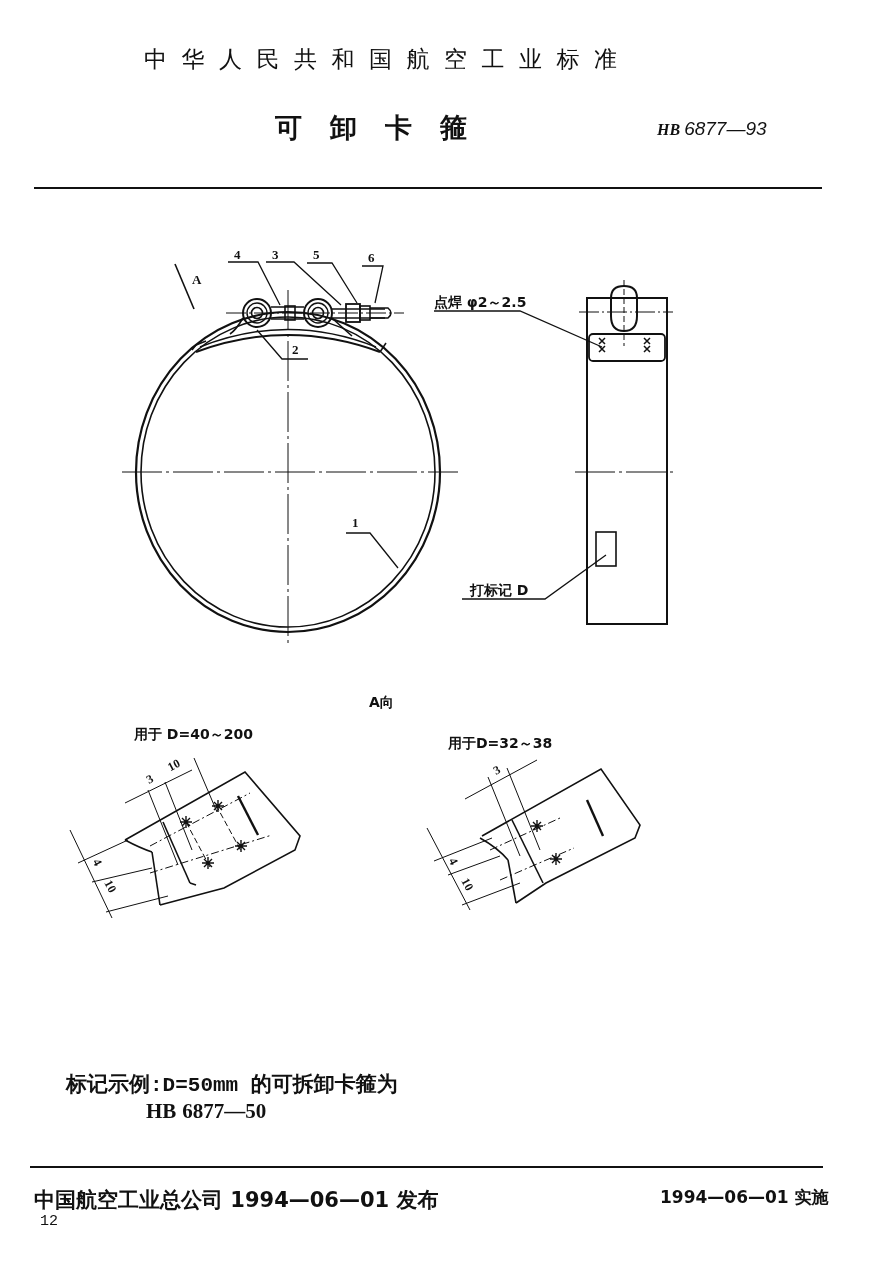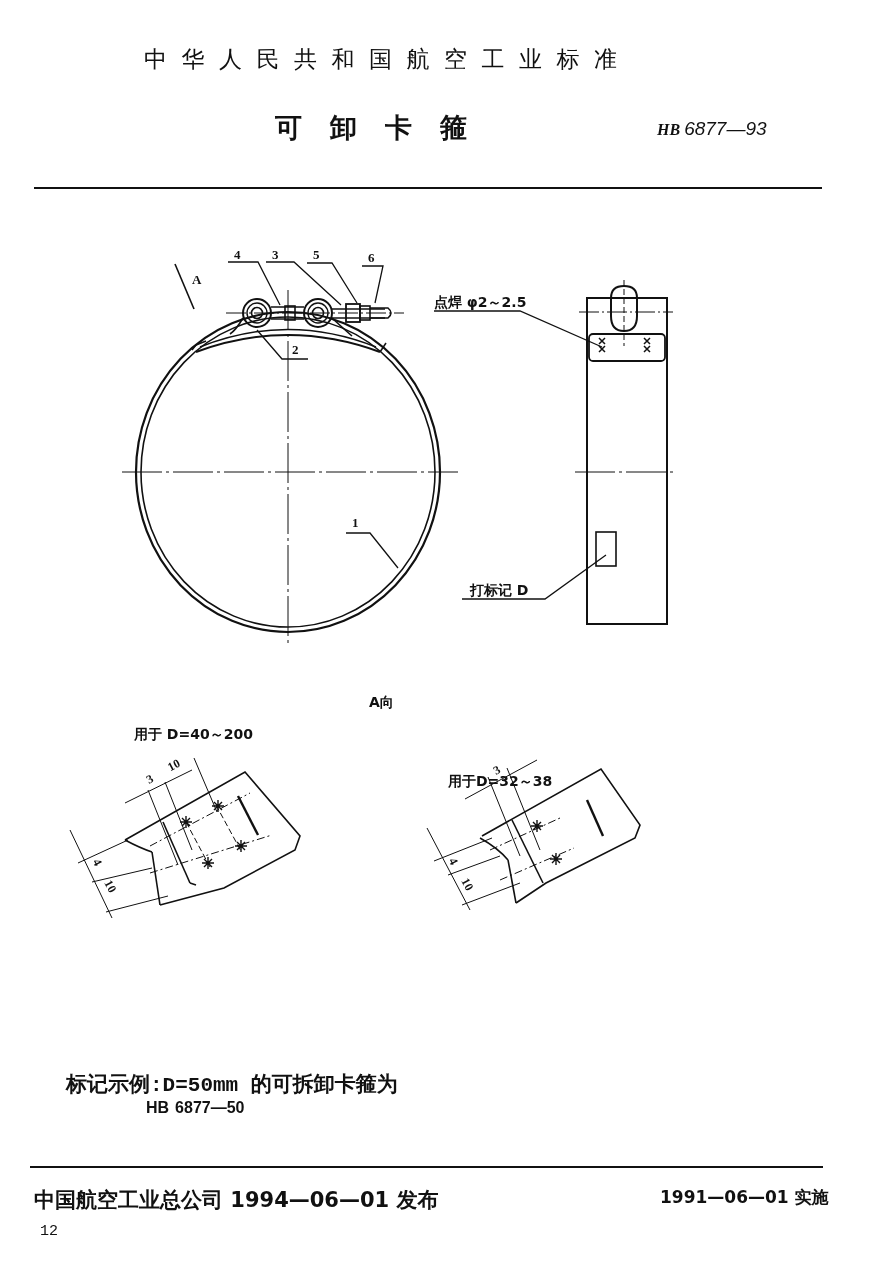--- a/index.html
+++ b/index.html
@@ -7,25 +7,25 @@
   .abs { position: absolute; white-space: nowrap; }
   .org-title { left: 144px; top: 44px; font-size: 23px; font-weight: normal; letter-spacing: 14.5px; }
   .doc-title { left: 275px; top: 110px; font-size: 27px; font-weight: bold; letter-spacing: 28px; }
   .std-no { left: 657px; top: 118px; font-size: 19px; font-family: "Liberation Sans", sans-serif; font-style: italic; }
   .std-no b { font-family: "Liberation Serif", serif; font-weight: bold; font-size: 16px; margin-right: 4px; }
   .rule { position: absolute; background: #111; }
   .label-sm { font-size: 12px; font-weight: bold; font-family: "Liberation Serif", serif; }
   .label-cn { font-size: 14px; font-weight: bold; }
   .callout-num { font-size: 13px; font-weight: bold; font-family: "Liberation Serif", serif; }
   .example { left: 66px; top: 1070px; font-size: 21px; font-weight: bold; font-family: Liberation Mono, monospace; }
-  .example2 { left: 146px; top: 1099px; font-size: 16px; font-family: Liberation Sans, sans-serif; }
+  .example2 { left: 146px; top: 1099px; font-size: 21px; font-family: Liberation Serif, serif; }
   .example2 b { margin-right: 6px; }
   .footer-left { left: 34px; top: 1186px; font-size: 21px; font-weight: bold; }
   .footer-right { left: 660px; top: 1186px; font-size: 17px; font-weight: bold; }
-  .page-no { left: 40px; top: 1213px; font-size: 15px; font-family: "Liberation Mono", monospace; margin-top: 10px; }
+  .page-no { left: 40px; top: 1213px; font-size: 15px; font-family: "Liberation Mono", monospace; }
   svg { position: absolute; left: 0; top: 0; }
 </style>
 </head>
 <body>
 
 <div class="abs org-title">中华人民共和国航空工业标准</div>
 <div class="abs doc-title">可卸卡箍</div>
 <div class="abs std-no"><b>HB</b><span>6877—93</span></div>
 <div class="rule" style="left:34px; top:187px; width:788px; height:2px;"></div>
 
@@ -153,30 +153,30 @@
 <div class="abs callout-num" style="left:313px; top:247px;">5</div>
 <div class="abs callout-num" style="left:368px; top:250px;">6</div>
 <div class="abs callout-num" style="left:292px; top:342px;">2</div>
 <div class="abs callout-num" style="left:352px; top:515px;">1</div>
 
 <div class="abs label-cn" style="left:434px; top:294px;">点焊 φ2～2.5</div>
 <div class="abs label-cn" style="left:470px; top:582px;">打标记 D</div>
 
 <div class="abs label-cn" style="left:362px; top:694px;margin-left:7px;">A向</div>
 <div class="abs label-cn" style="left:134px; top:726px;">用于 D=40～200</div>
-<div class="abs label-cn" style="left:448px; top:735px;margin-top:38px;">用于D=32～38</div>
+<div class="abs label-cn" style="left:448px; top:735px;">用于D=32～38</div>
 
 <div class="abs label-sm" style="left:147px; top:772px; transform:rotate(-28deg);">3</div>
 <div class="abs label-sm" style="left:168px; top:758px; transform:rotate(-28deg);">10</div>
 <div class="abs label-sm" style="left:94px; top:855px; transform:rotate(62deg);">4</div>
 <div class="abs label-sm" style="left:104px; top:879px; transform:rotate(62deg);">10</div>
 
 <div class="abs label-sm" style="left:494px; top:763px; transform:rotate(-28deg);">3</div>
 <div class="abs label-sm" style="left:450px; top:854px; transform:rotate(62deg);">4</div>
 <div class="abs label-sm" style="left:461px; top:877px; transform:rotate(62deg);">10</div>
 
 <div class="abs example">标记示例:D=50mm 的可拆卸卡箍为</div>
 <div class="abs example2"><b>HB</b><b>6877—50</b></div>
 
 <div class="rule" style="left:30px; top:1166px; width:793px; height:2px;"></div>
 <div class="abs footer-left">中国航空工业总公司 1994—06—01 发布</div>
-<div class="abs footer-right">1991—06—01 实施</div>
+<div class="abs footer-right">1994—06—01 实施</div>
 <div class="abs page-no">12</div>
 
 </body></html>

